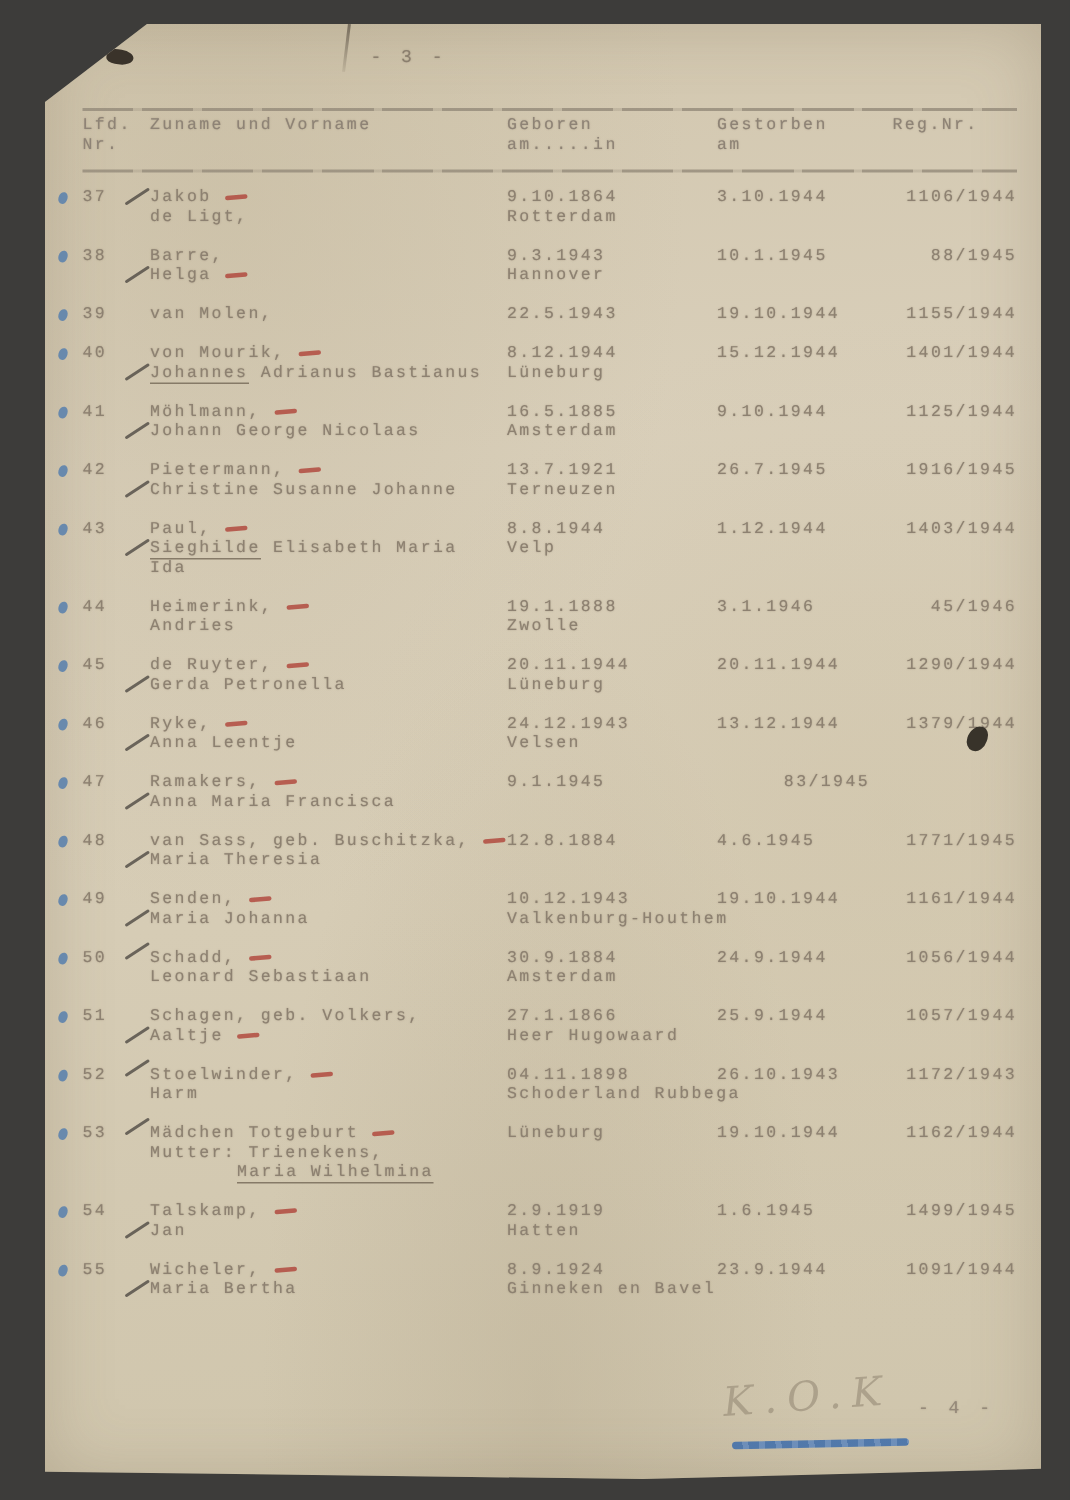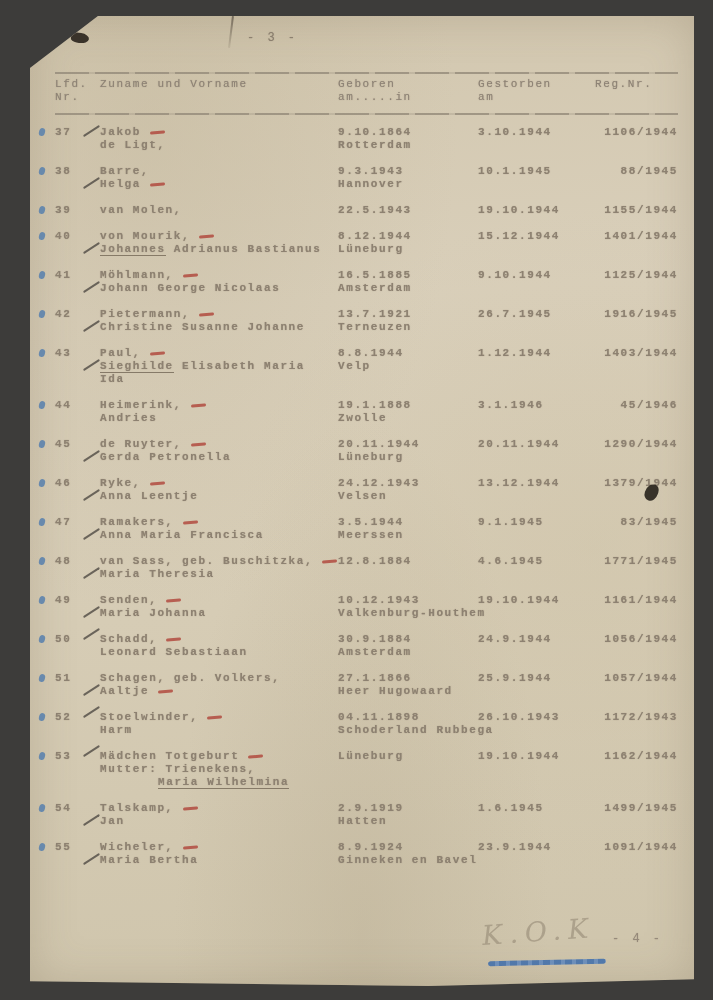--- a/index.html
+++ b/index.html
@@ -29,21 +29,21 @@
   .rule{position:absolute;left:25px;width:623px;height:2px;
     background:repeating-linear-gradient(90deg,#978d7c 0 34px, rgba(151,141,124,.35) 34px 40px);
     opacity:.85;}
   .rule.top{top:56px;}
   .rule.bottom{top:97px;}
   .hdr{position:absolute;left:25px;top:62px;display:grid;
     grid-template-columns:45px 238px 140px 102px 98px;}
   .hdr .typed{color:#8e8376;}
   .hdr .reg-h{text-align:left;padding-left:15px;}
   .rows{position:absolute;left:25px;top:110px;right:0;}
-  .row{display:grid;grid-template-columns:45px 238px 140px 102px 98px;margin-bottom:13px;font-weight:bold;}
+  .row{display:grid;grid-template-columns:45px 238px 140px 102px 98px;margin-bottom:13px;}
   .nr-cell{position:relative;}
   .check{position:absolute;left:-16px;top:2px;width:6px;height:8px;
     background:#5d83ad;border-radius:60% 50% 55% 50%;transform:rotate(14deg);opacity:.9;}
   .name-cell{position:relative;}
   .name-line{position:relative;}
   .name-line.indent{padding-left:58px;}
   .pencil-slash{position:absolute;left:-18px;top:4px;width:19px;height:2px;
     background:#4f4a43;transform:rotate(-33deg);opacity:.8;border-radius:2px;}
   .slash-l1 .pencil-slash{top:0px;}
   .red-dash{display:inline-block;width:15px;height:2.5px;background:#b0453a;
@@ -272,24 +272,20 @@
 
   <div class="row typed">
     <div class="nr-cell">
       <span class="check"></span>
       <span>47</span>
     </div>
     <div class="name-cell">
           <div class="name-line">Ramakers,<span class="red-dash"></span></div>
           <div class="name-line"><span class="pencil-slash"></span>Anna Maria Francisca</div>
         </div>
-    <div class="born-cell">
-          <div>3.5.1944</div>
-          <div>Meerssen</div>
-        </div>
     <div class="died-cell">9.1.1945</div>
     <div class="reg-cell">83/1945</div>
   </div>
 
   <div class="row typed">
     <div class="nr-cell">
       <span class="check"></span>
       <span>48</span>
     </div>
     <div class="name-cell">

